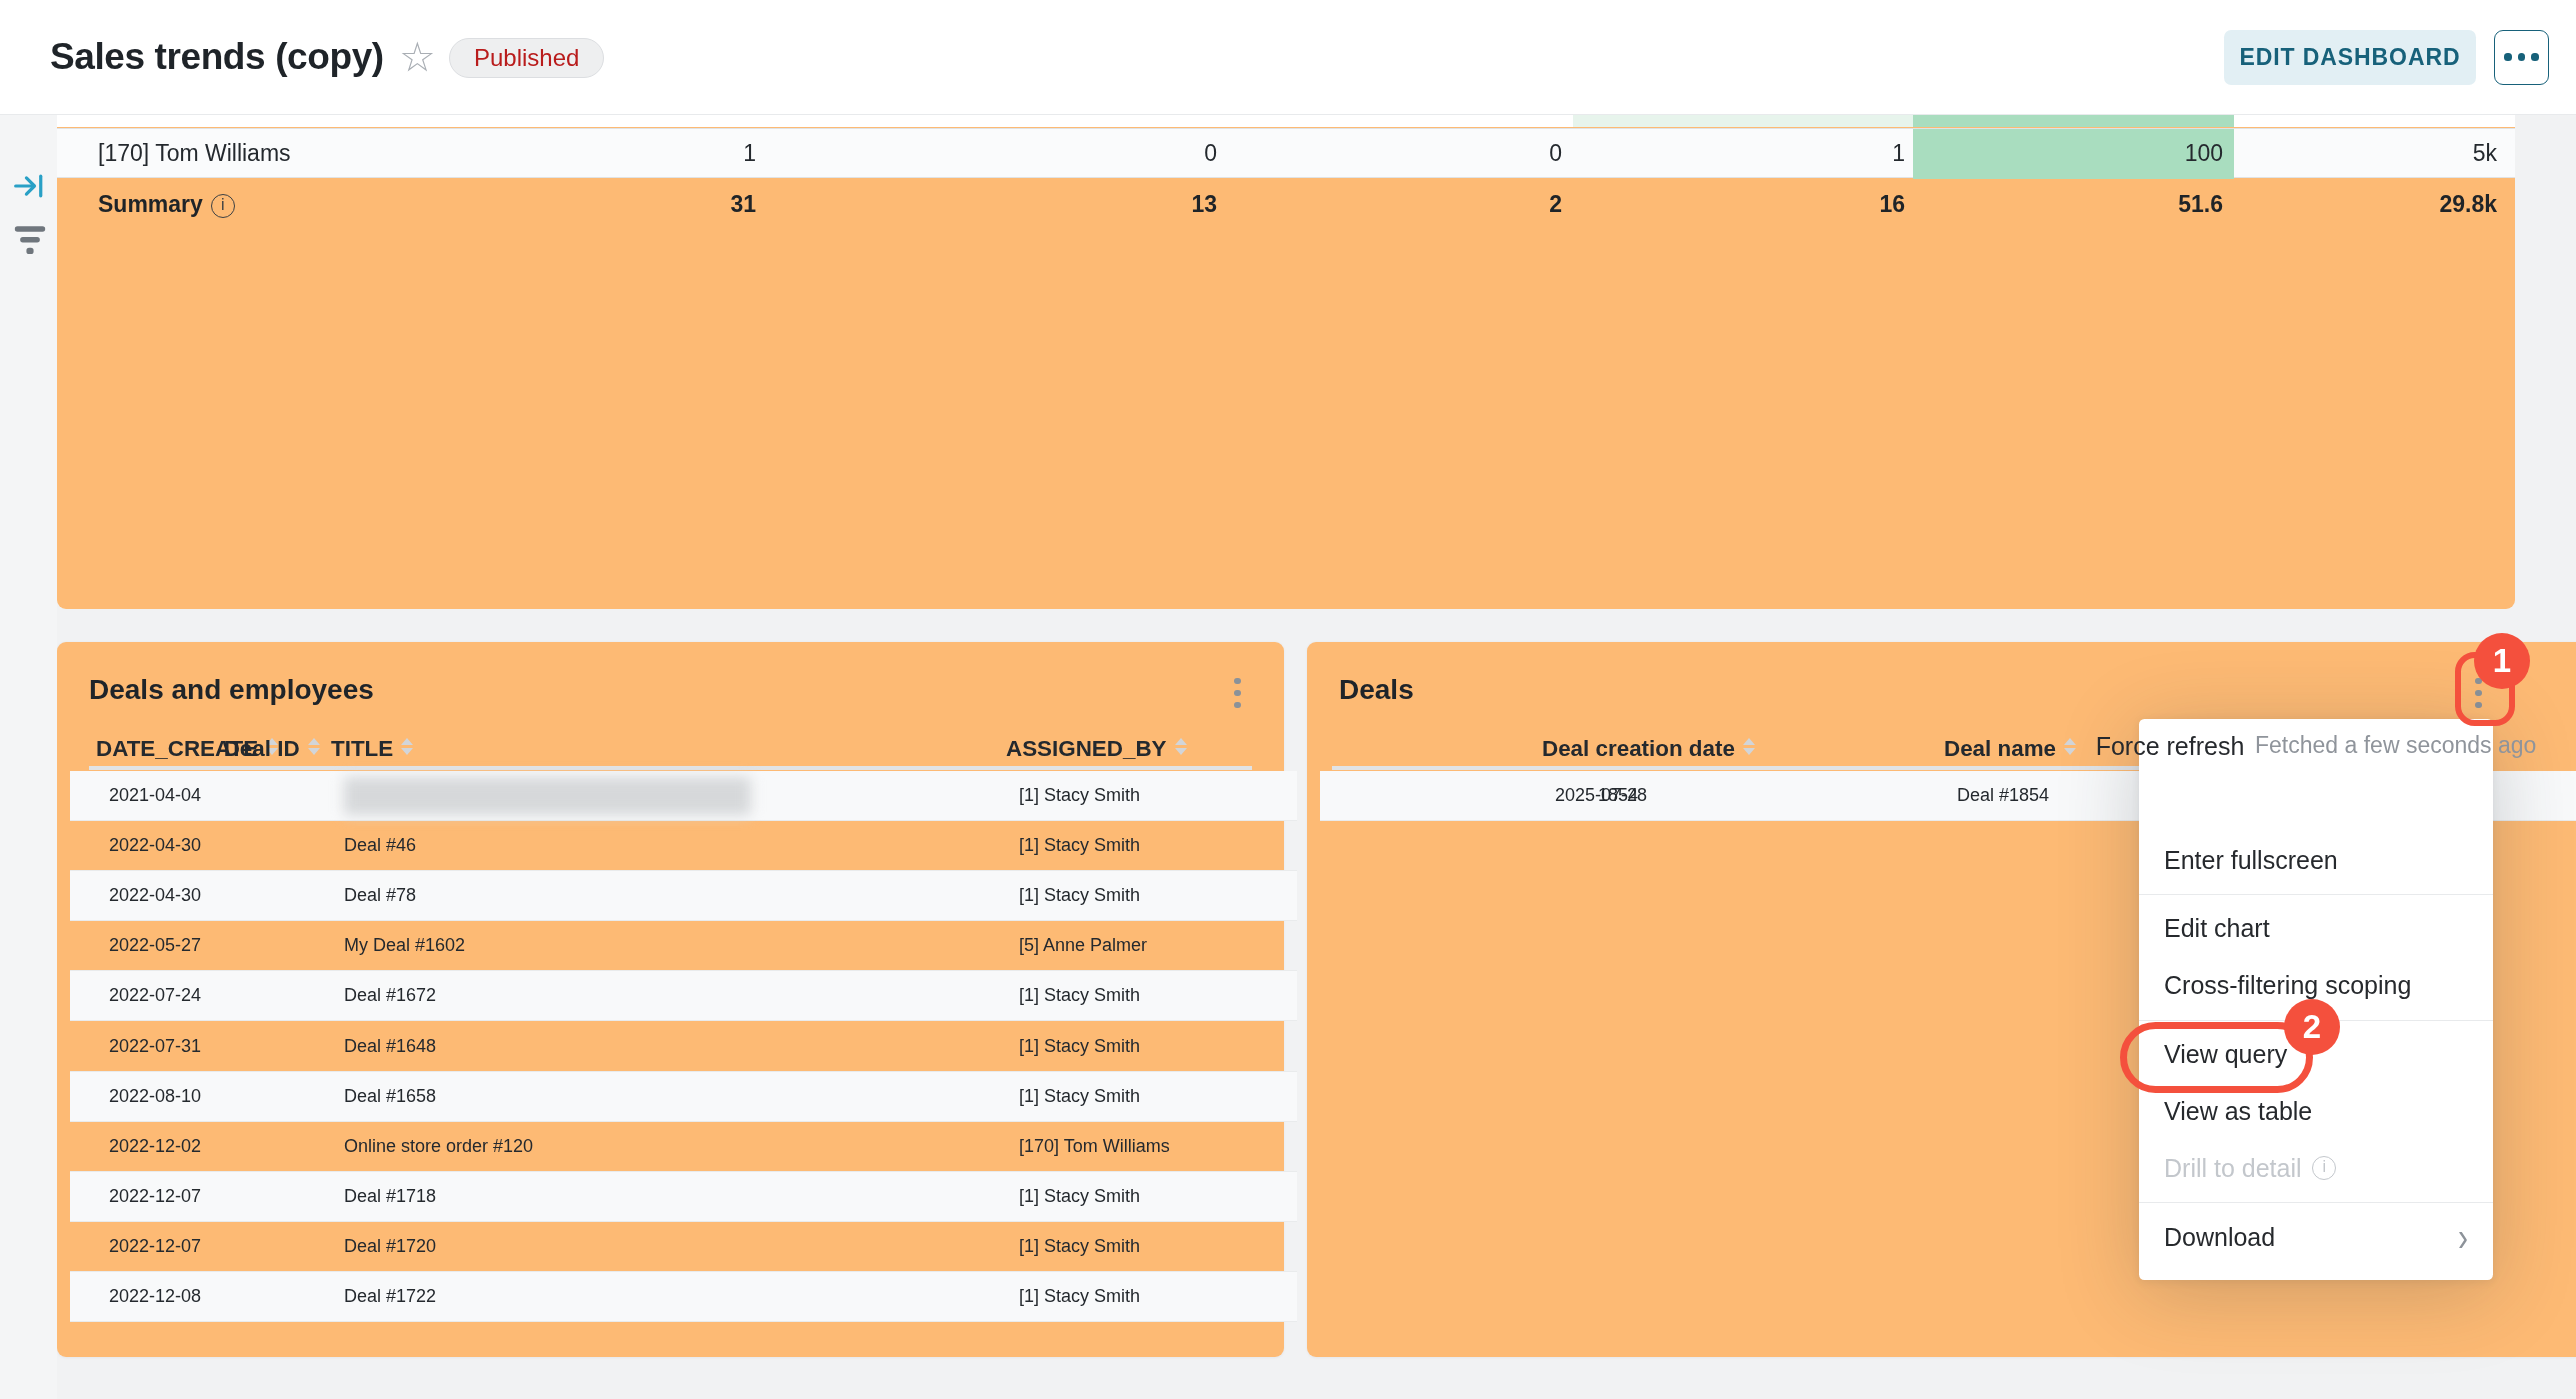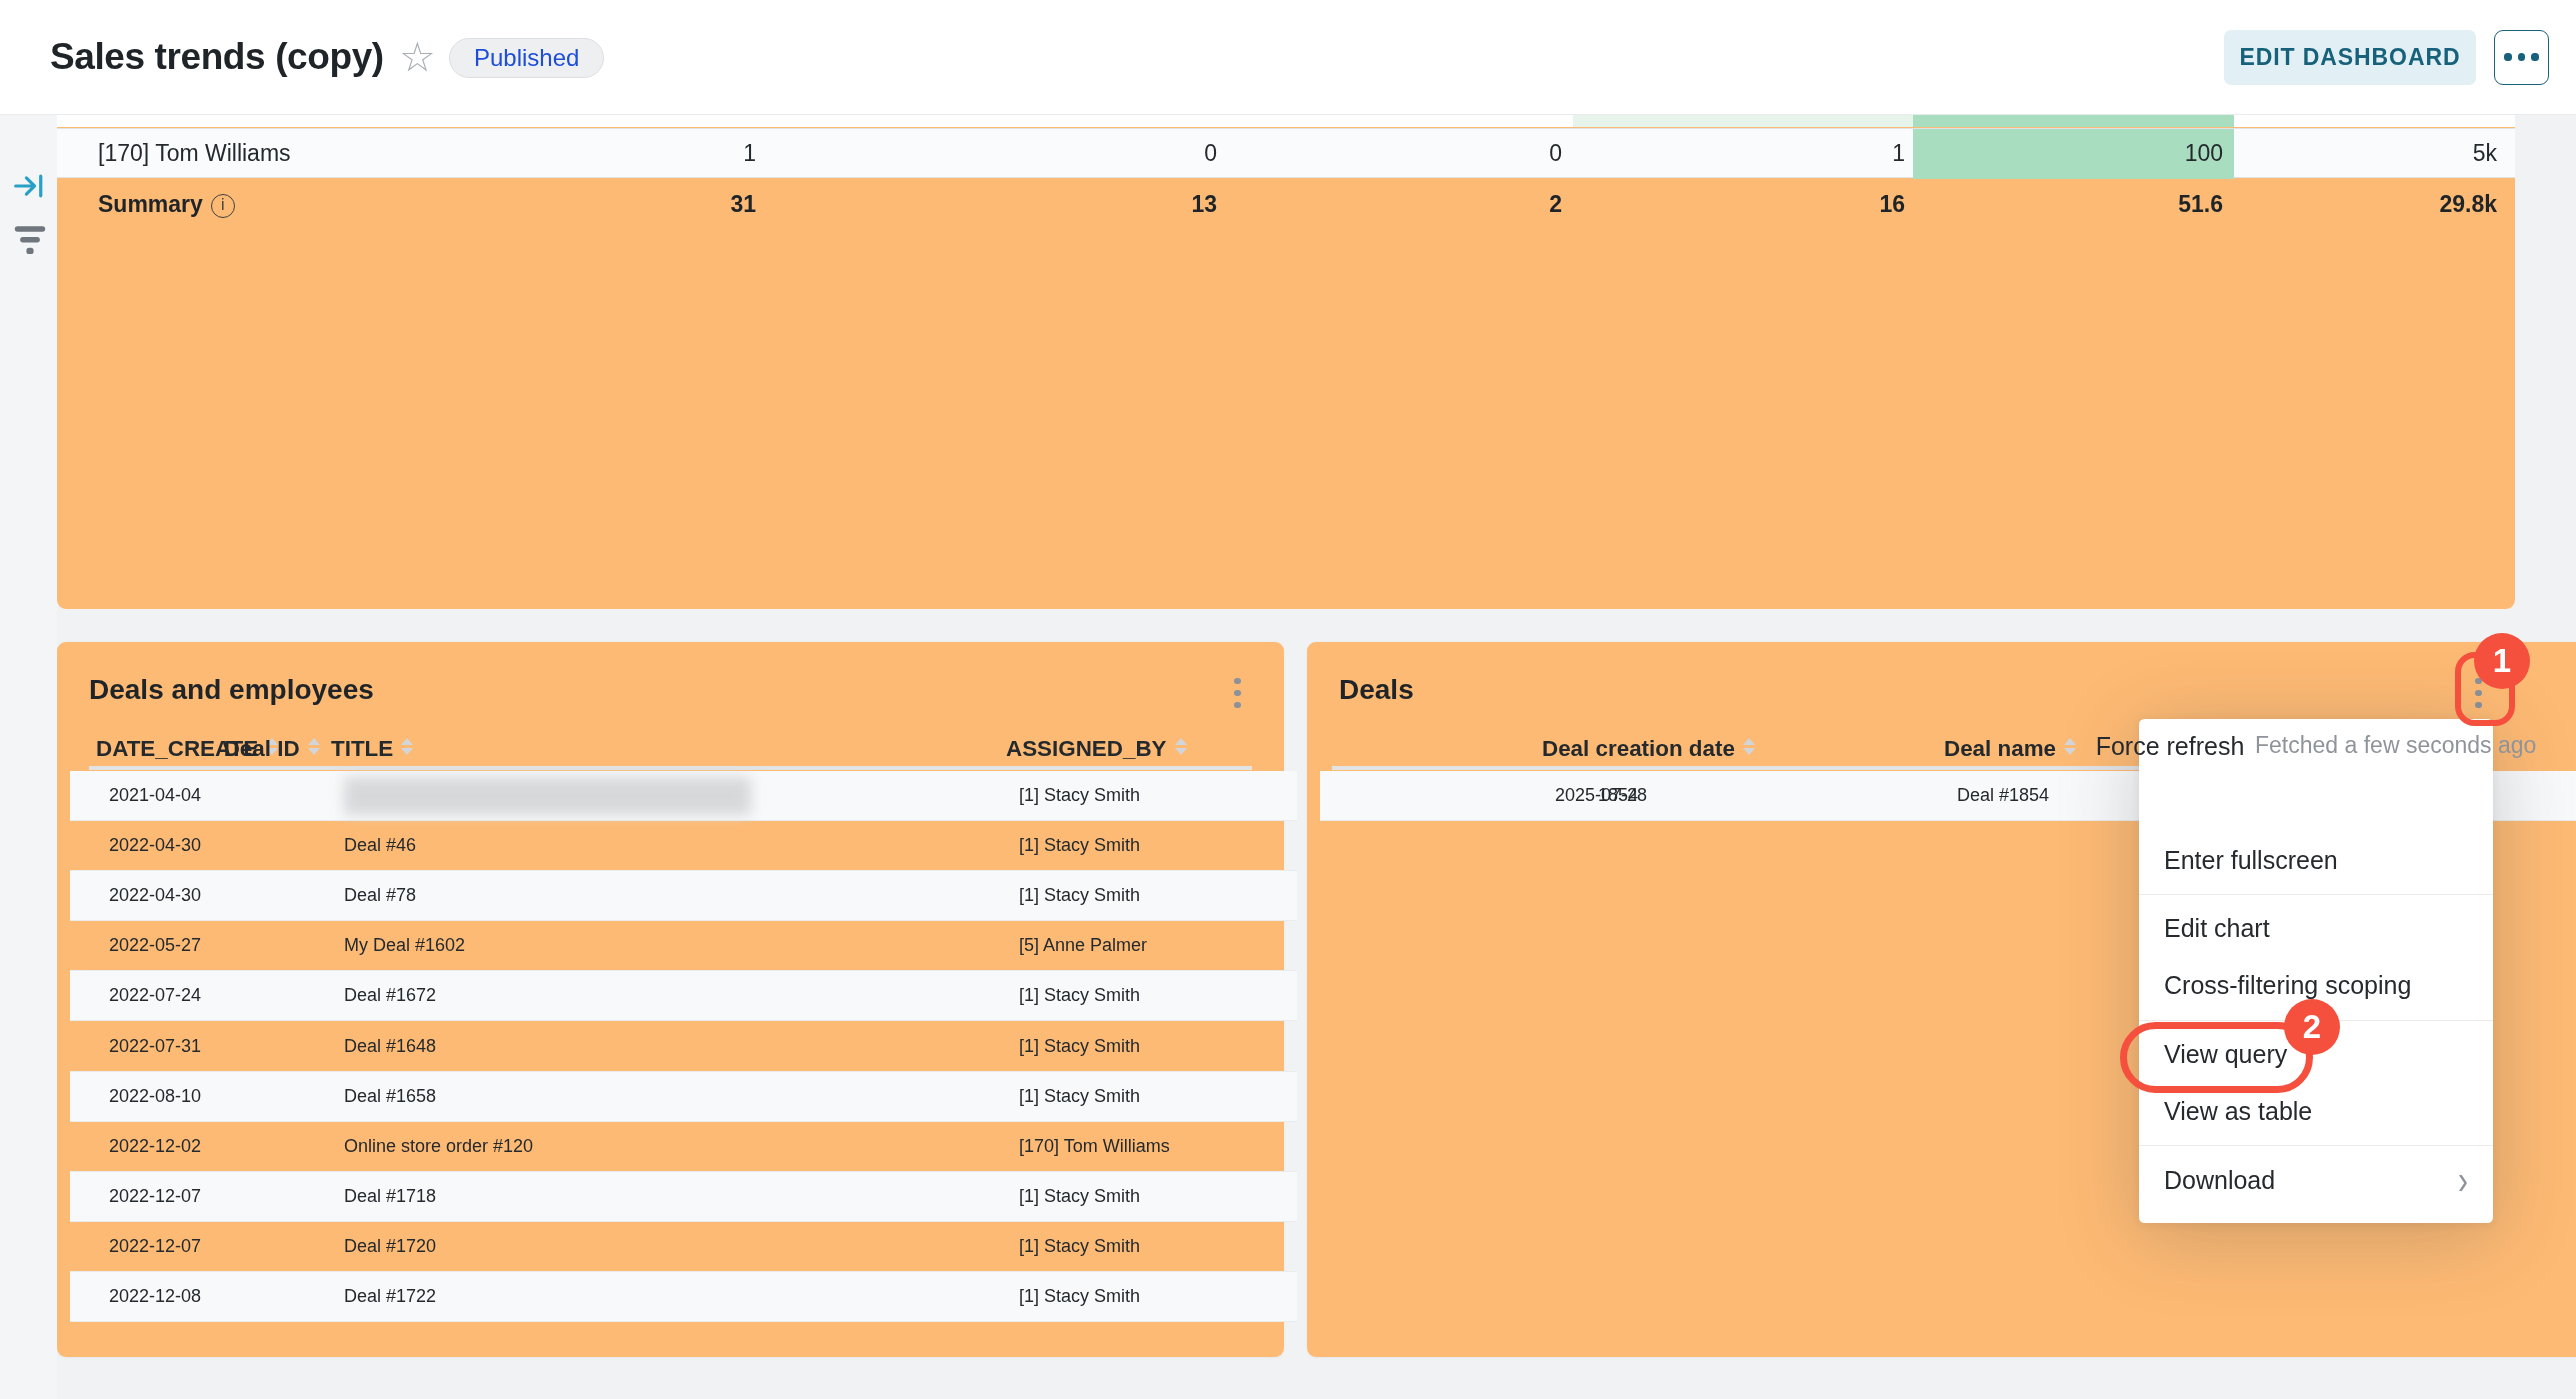--- a/index.html
+++ b/index.html
@@ -9,21 +9,21 @@
     background:#f1f2f3; color:#24292e; position:relative; overflow:hidden;
     -webkit-font-smoothing:antialiased;
   }
   
   .header { position:absolute; left:0; top:0; width:2576px; height:115px;
     background:#fff; border-bottom:0.9px solid #e8eaec; z-index:20; }
   .page-title { position:absolute; left:50px; top:36px; font-size:37px; font-weight:700; color:#1f2429; letter-spacing:-0.4px; }
   .star { position:absolute; left:399px; top:30px; font-size:41px; color:#a9aeb4; line-height:54px; cursor:pointer; }
   .pub-badge { position:absolute; left:449px; top:38px; height:40px; padding:0 24px;
     background:#eeeff0; border:0.9px solid #dcdee1; border-radius:20.6px;
-    font-size:24px; color:#1d4ed8; display:flex; align-items:center; }
+    font-size:24px; color:#b91c1c; display:flex; align-items:center; }
   .edit-btn { position:absolute; left:2224px; top:29.5px; width:252px; height:55px;
     background:#e2eff4; border:none; border-radius:7.2px; color:#17617a;
     font-size:23px; font-weight:700; letter-spacing:0.9px; font-family:inherit;
     display:flex; align-items:center; justify-content:center; cursor:pointer; }
   .more-btn { position:absolute; left:2494px; top:29.5px; width:55px; height:55px;
     background:#fff; border:1.8px solid #17617a; border-radius:9px;
     display:flex; align-items:center; justify-content:center; gap:6.3px; cursor:pointer; }
   .more-btn i { width:7.2px; height:7.2px; border-radius:50%; background:#17617a; }
   
   .rail { position:absolute; left:0; top:115px; width:57px; height:1284px; background:#f4f5f6; z-index:5; }
@@ -246,20 +246,24 @@
     <div class="menu-item">
       <span>Cross-filtering scoping</span>
     </div>
     <div class="menu-divider"></div>
     <div class="menu-item">
       <span>View query</span>
     </div>
     <div class="menu-item">
       <span>View as table</span>
     </div>
+    <div class="menu-item disabled">
+      <span>Drill to detail</span>
+      <i class="info-ic dim">i</i>
+    </div>
     <div class="menu-divider"></div>
     <div class="menu-item">
       <span>Download</span>
       <span class="mi-spacer"></span>
       <span class="chev">›</span>
     </div>
   </div>
 
 <div class="ann ann-rect" style="left:2455px; top:652px; width:60px; height:74px;"></div>
 <div class="ann ann-badge" style="left:2474px; top:633px;">1</div>

